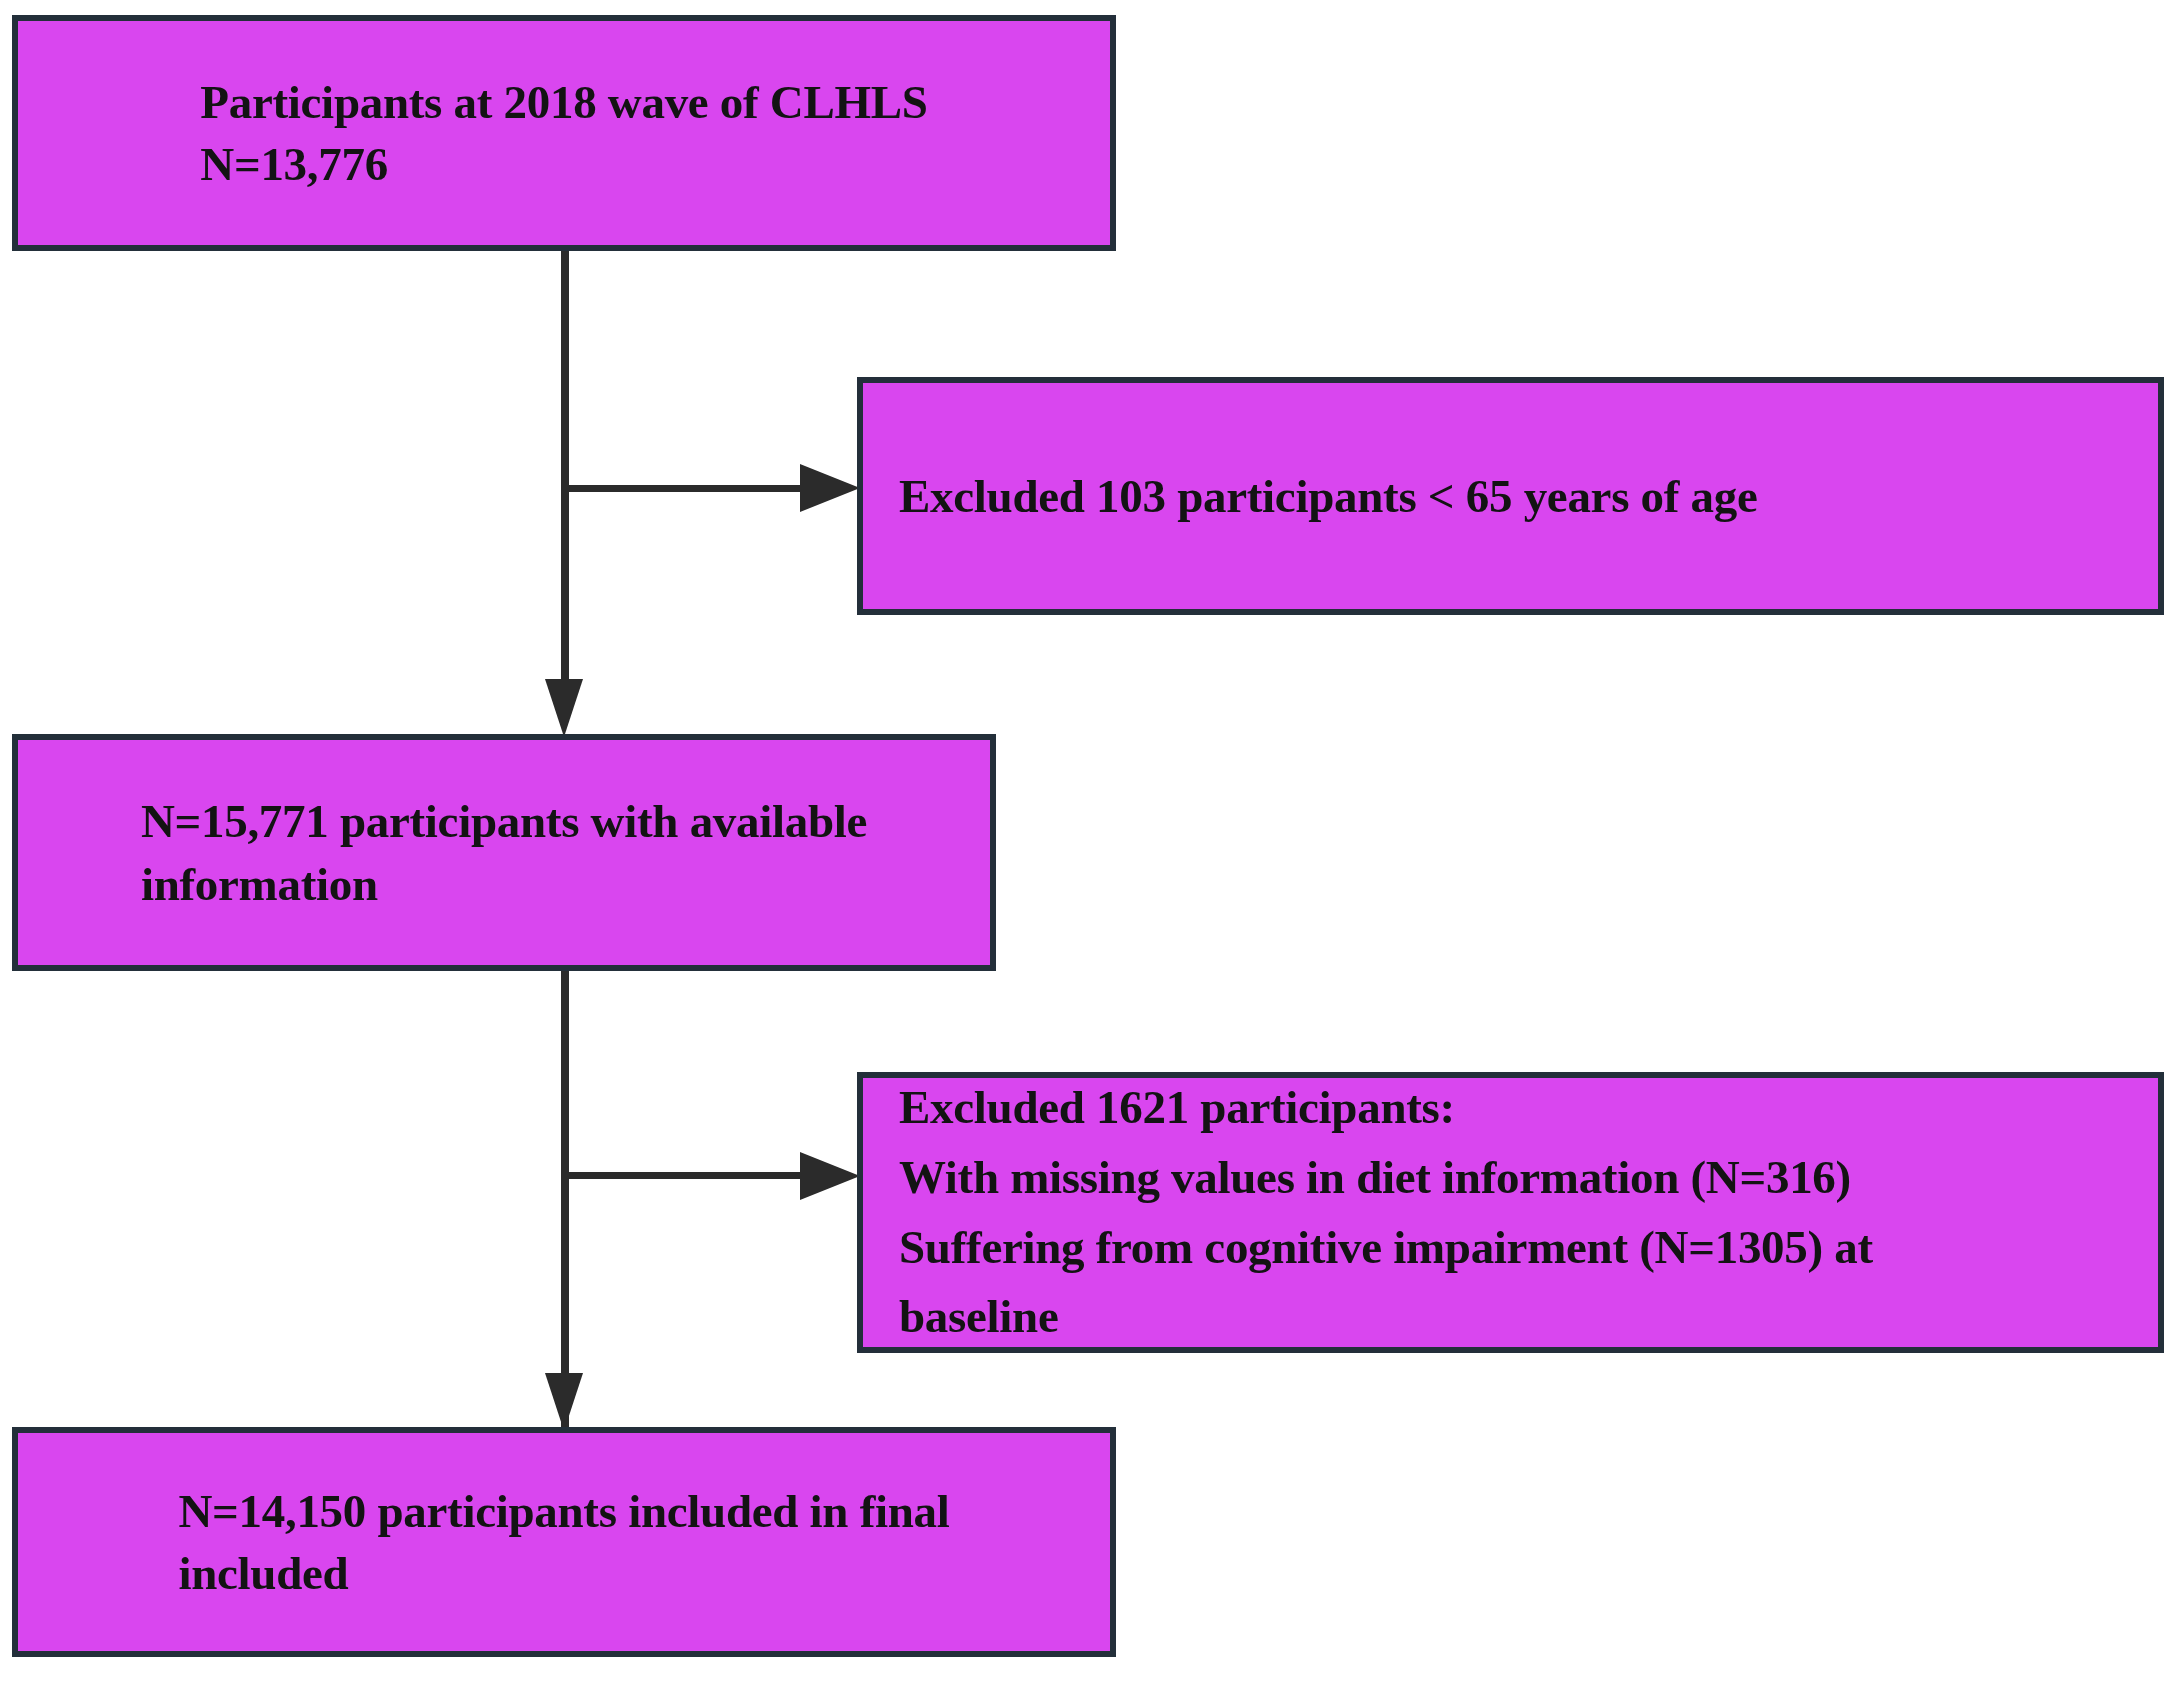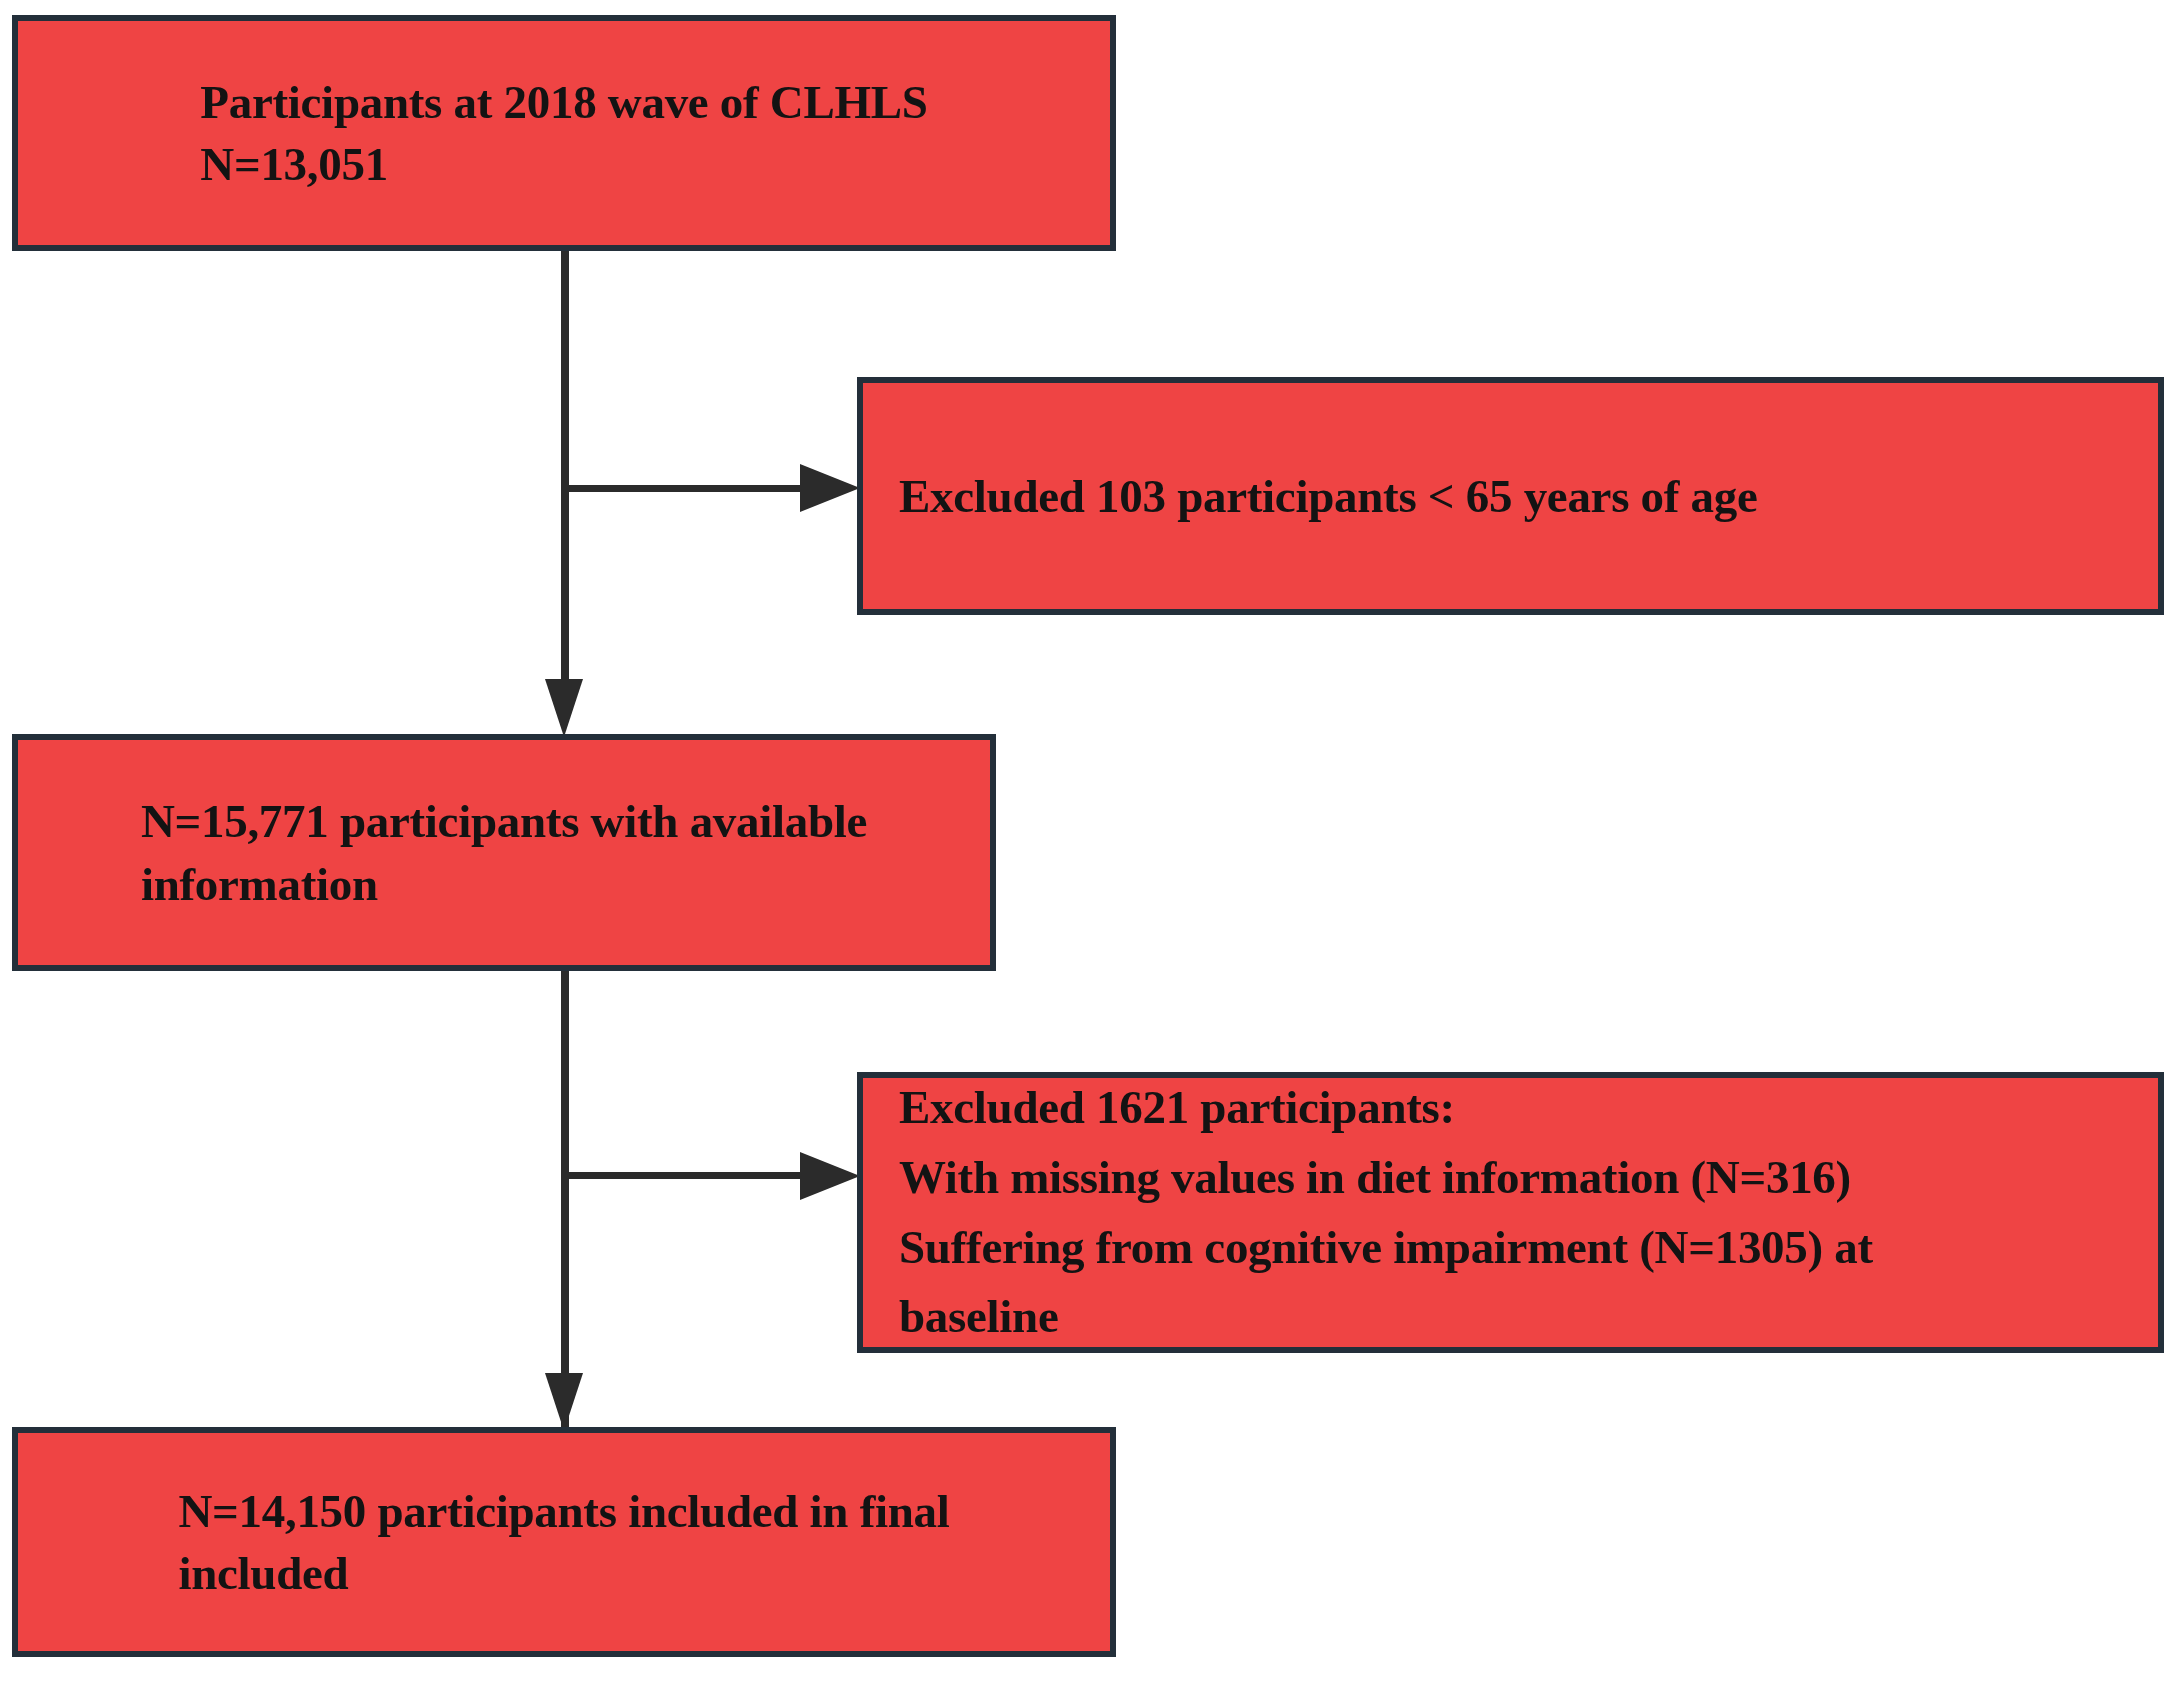--- a/index.html
+++ b/index.html
@@ -15,21 +15,21 @@
     position: relative;
     width: 2180px;
     height: 1682px;
     background: #ffffff;
     overflow: hidden;
   }
   
   .flow-box {
     position: absolute;
     box-sizing: border-box;
-    background: #ef4444;
+    background: #d946ef;
     border: 6px solid #232f3a;
     display: flex;
     align-items: center;
     z-index: 3;
   }
   .flow-box .box-text {
     display: block;
     width: 100%;
     font-weight: 700;
     color: #131313;
@@ -108,21 +108,21 @@
   #arrow-down-2   { left: 545px; top: 1373px; }
   #conn-h-2       { left: 561px; top: 1172px; width: 239px; }
   #arrow-right-2  { left: 800px; top: 1152px; }
 </style>
 </head>
 <body>
 
 <div id="canvas">
 
   <div class="flow-box left-col" id="box-source">
-    <span class="box-text"><span class="tline"><span>Participants at 2018 wave of CLHLS</span><br><span>N=13,051</span></span></span>
+    <span class="box-text"><span class="tline"><span>Participants at 2018 wave of CLHLS</span><br><span>N=13,776</span></span></span>
   </div>
 
   <div class="conn-v" id="conn-v-1"></div>
   <div class="arrow-down" id="arrow-down-1"></div>
 
   <div class="conn-h" id="conn-h-1"></div>
   <div class="arrow-right" id="arrow-right-1"></div>
 
   <div class="flow-box right-col" id="box-excl-age">
     <span class="box-text">Excluded 103 participants &lt; 65 years of age</span>

